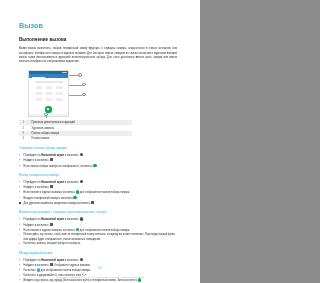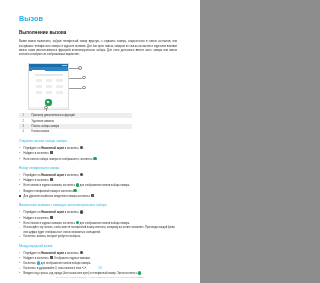--- a/index.html
+++ b/index.html
@@ -27,21 +27,21 @@
     width: 158px;
   }
 
   
   .doc-title {
     color: #29b0e5;
     font-size: 7.2px;
     font-weight: bold;
     letter-spacing: .1px;
     margin: 0;
-    padding-top: 15px;
+    padding-top: 22px;
     line-height: 1;
   }
   .doc-subtitle {
     color: #1a1a1a;
     font-size: 4.6px;
     font-weight: bold;
     margin: 0;
     padding-top: 8.5px;
     line-height: 1;
   }

